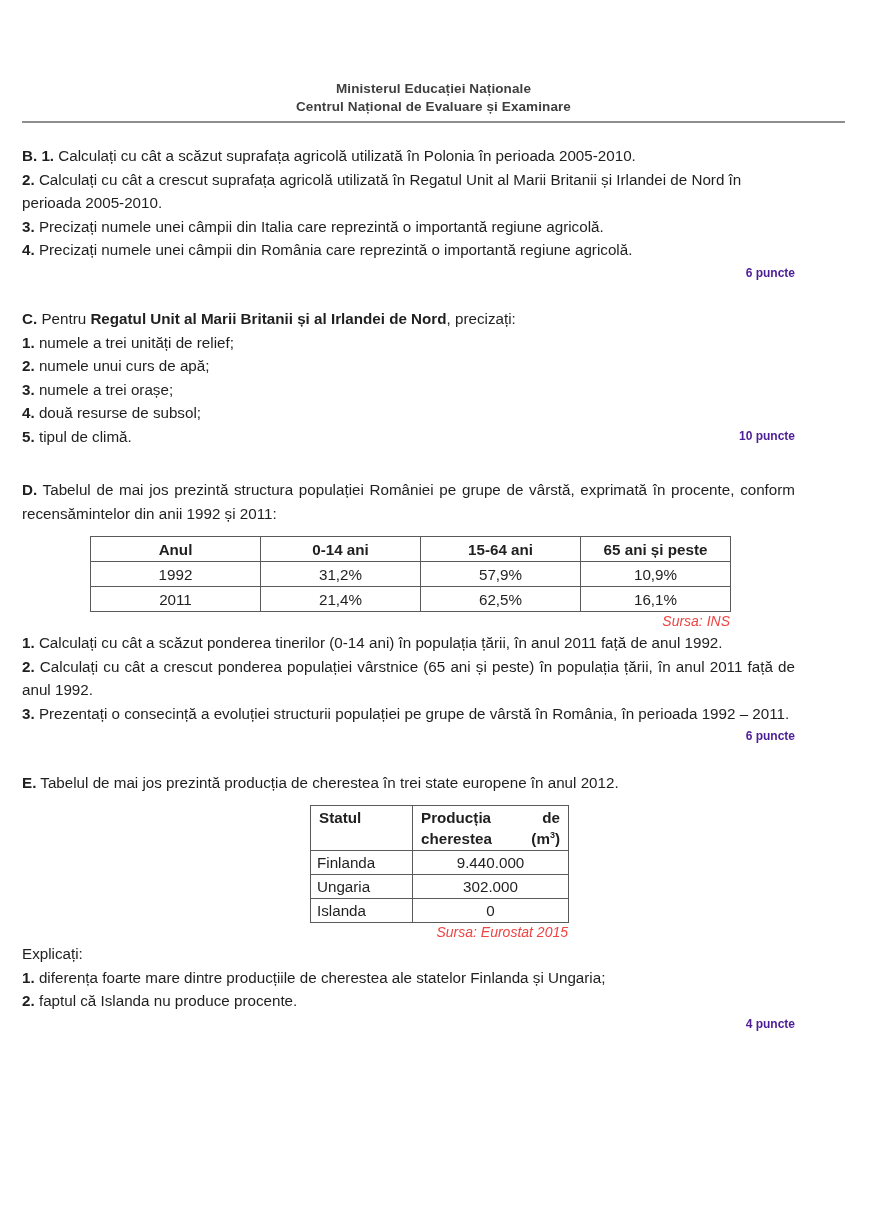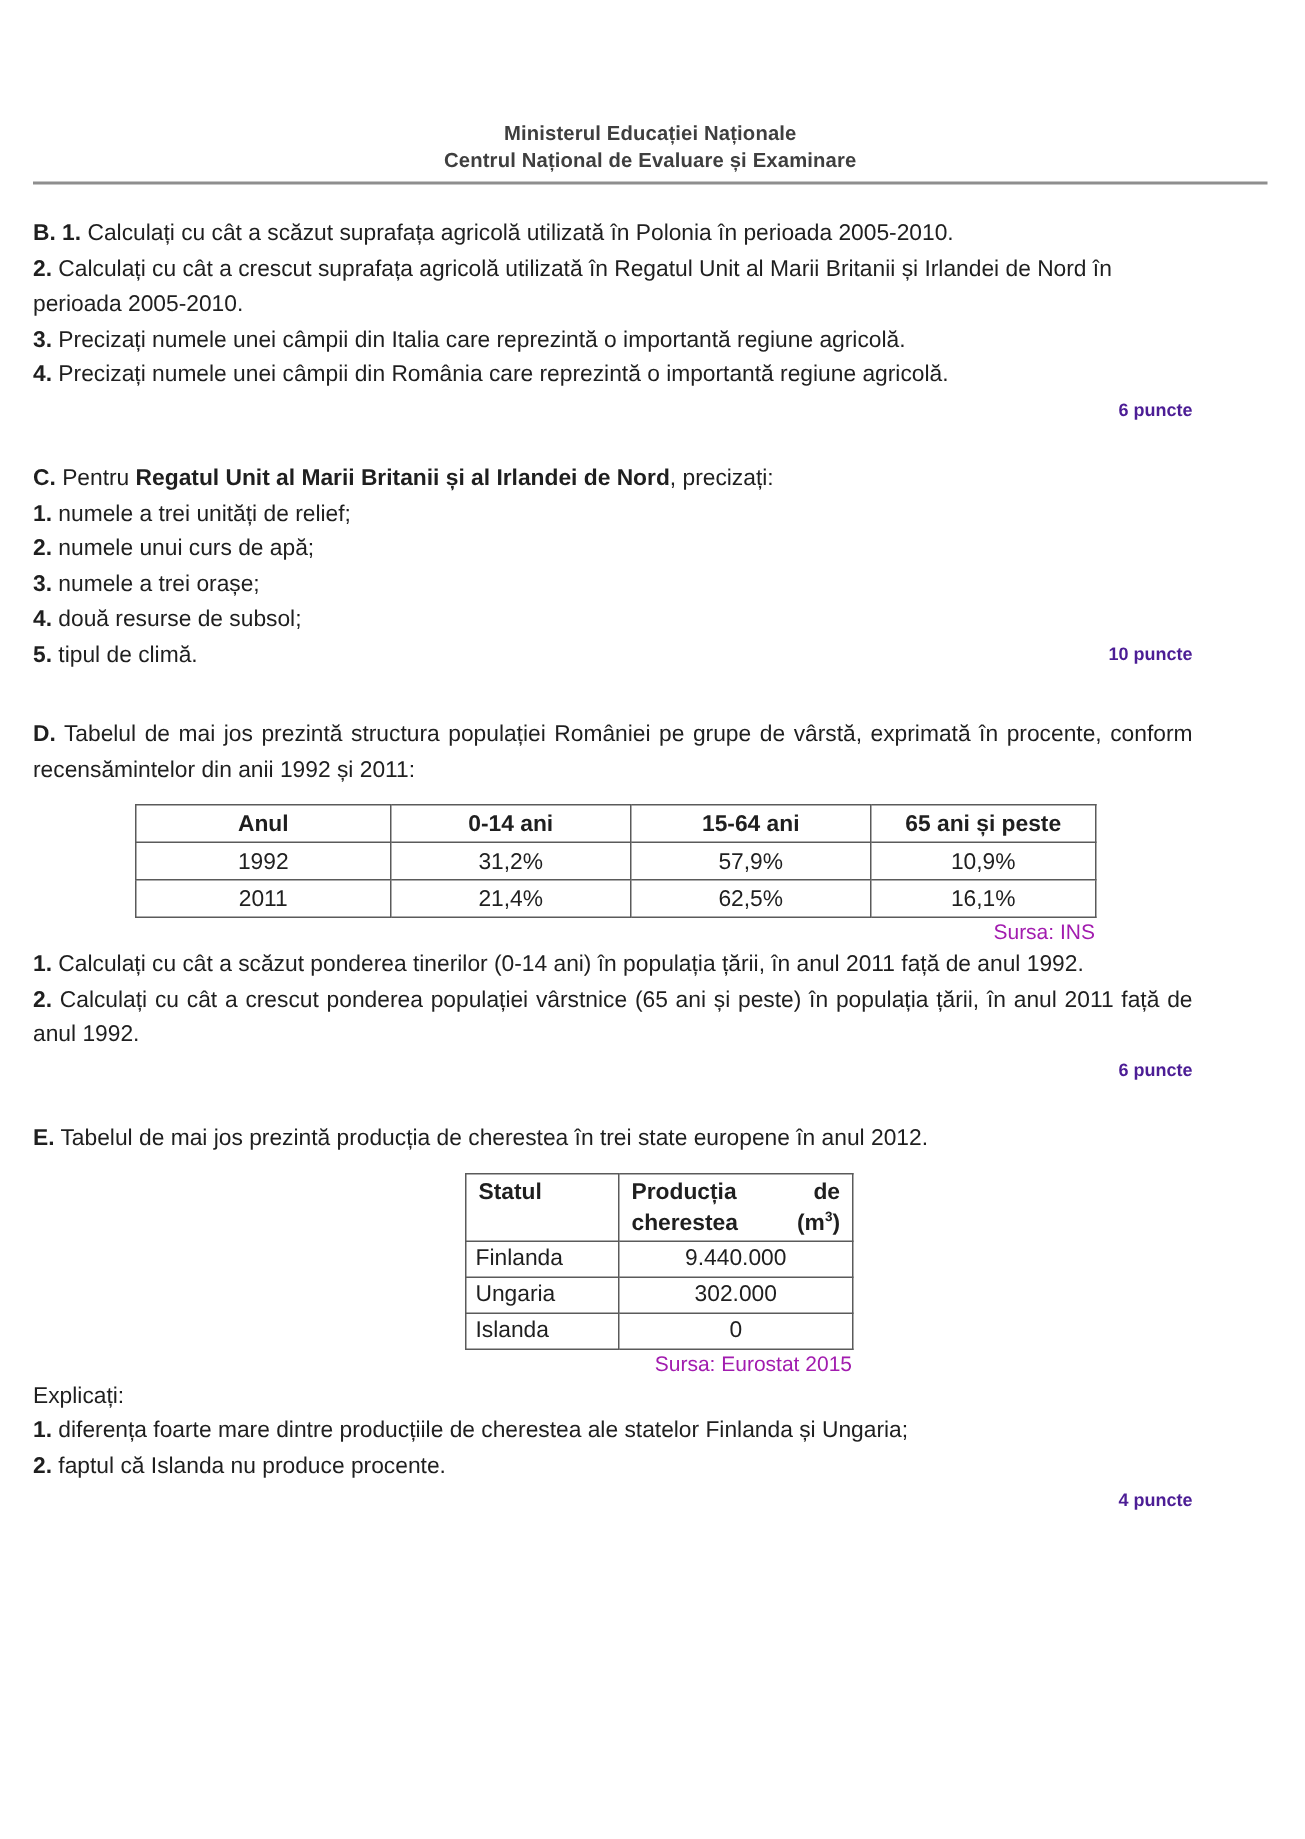--- a/index.html
+++ b/index.html
@@ -100,22 +100,23 @@
     height: 22px;
     line-height: 21px;
   }
   .tbl-d col.c1 { width: 170px; }
   .tbl-d col.c2 { width: 160px; }
   .tbl-d col.c3 { width: 160px; }
   .tbl-d col.c4 { width: 150px; }
 
   .sursa {
     font-size: 14px;
+    font-style: italic;
     text-align: right;
-    color: #a21caf;
+    color: #ef4444;
     line-height: 19px;
   }
   .sursa-d {
     margin-left: 68px;
     width: 640px;
   }
 
   .tbl-wrap-e {
     margin-left: 288px;
     width: 258px;
@@ -263,20 +264,24 @@
       <div class="sursa sursa-d">Sursa: INS</div>
 
       <div class="para justify">
         <span class="b">1.</span>
         <span>Calculați cu cât a scăzut ponderea tinerilor (0-14 ani) în populația țării, în anul 2011 față de anul 1992.</span>
       </div>
       <div class="para justify">
         <span class="b">2.</span>
         <span>Calculați cu cât a crescut ponderea populației vârstnice (65 ani și peste) în populația țării, în anul 2011 față de anul 1992.</span>
       </div>
+      <div class="para justify">
+        <span class="b">3.</span>
+        <span>Prezentați o consecință a evoluției structurii populației pe grupe de vârstă în România, în perioada 1992 – 2011.</span>
+      </div>
       <div class="points">6 puncte</div>
     </div>
 
     <div class="spacer-md"></div>
 
     <div>
       <div class="para">
         <span class="b">E.</span>
         <span>Tabelul de mai jos prezintă producția de cherestea în trei state europene în anul 2012.</span>
       </div>

